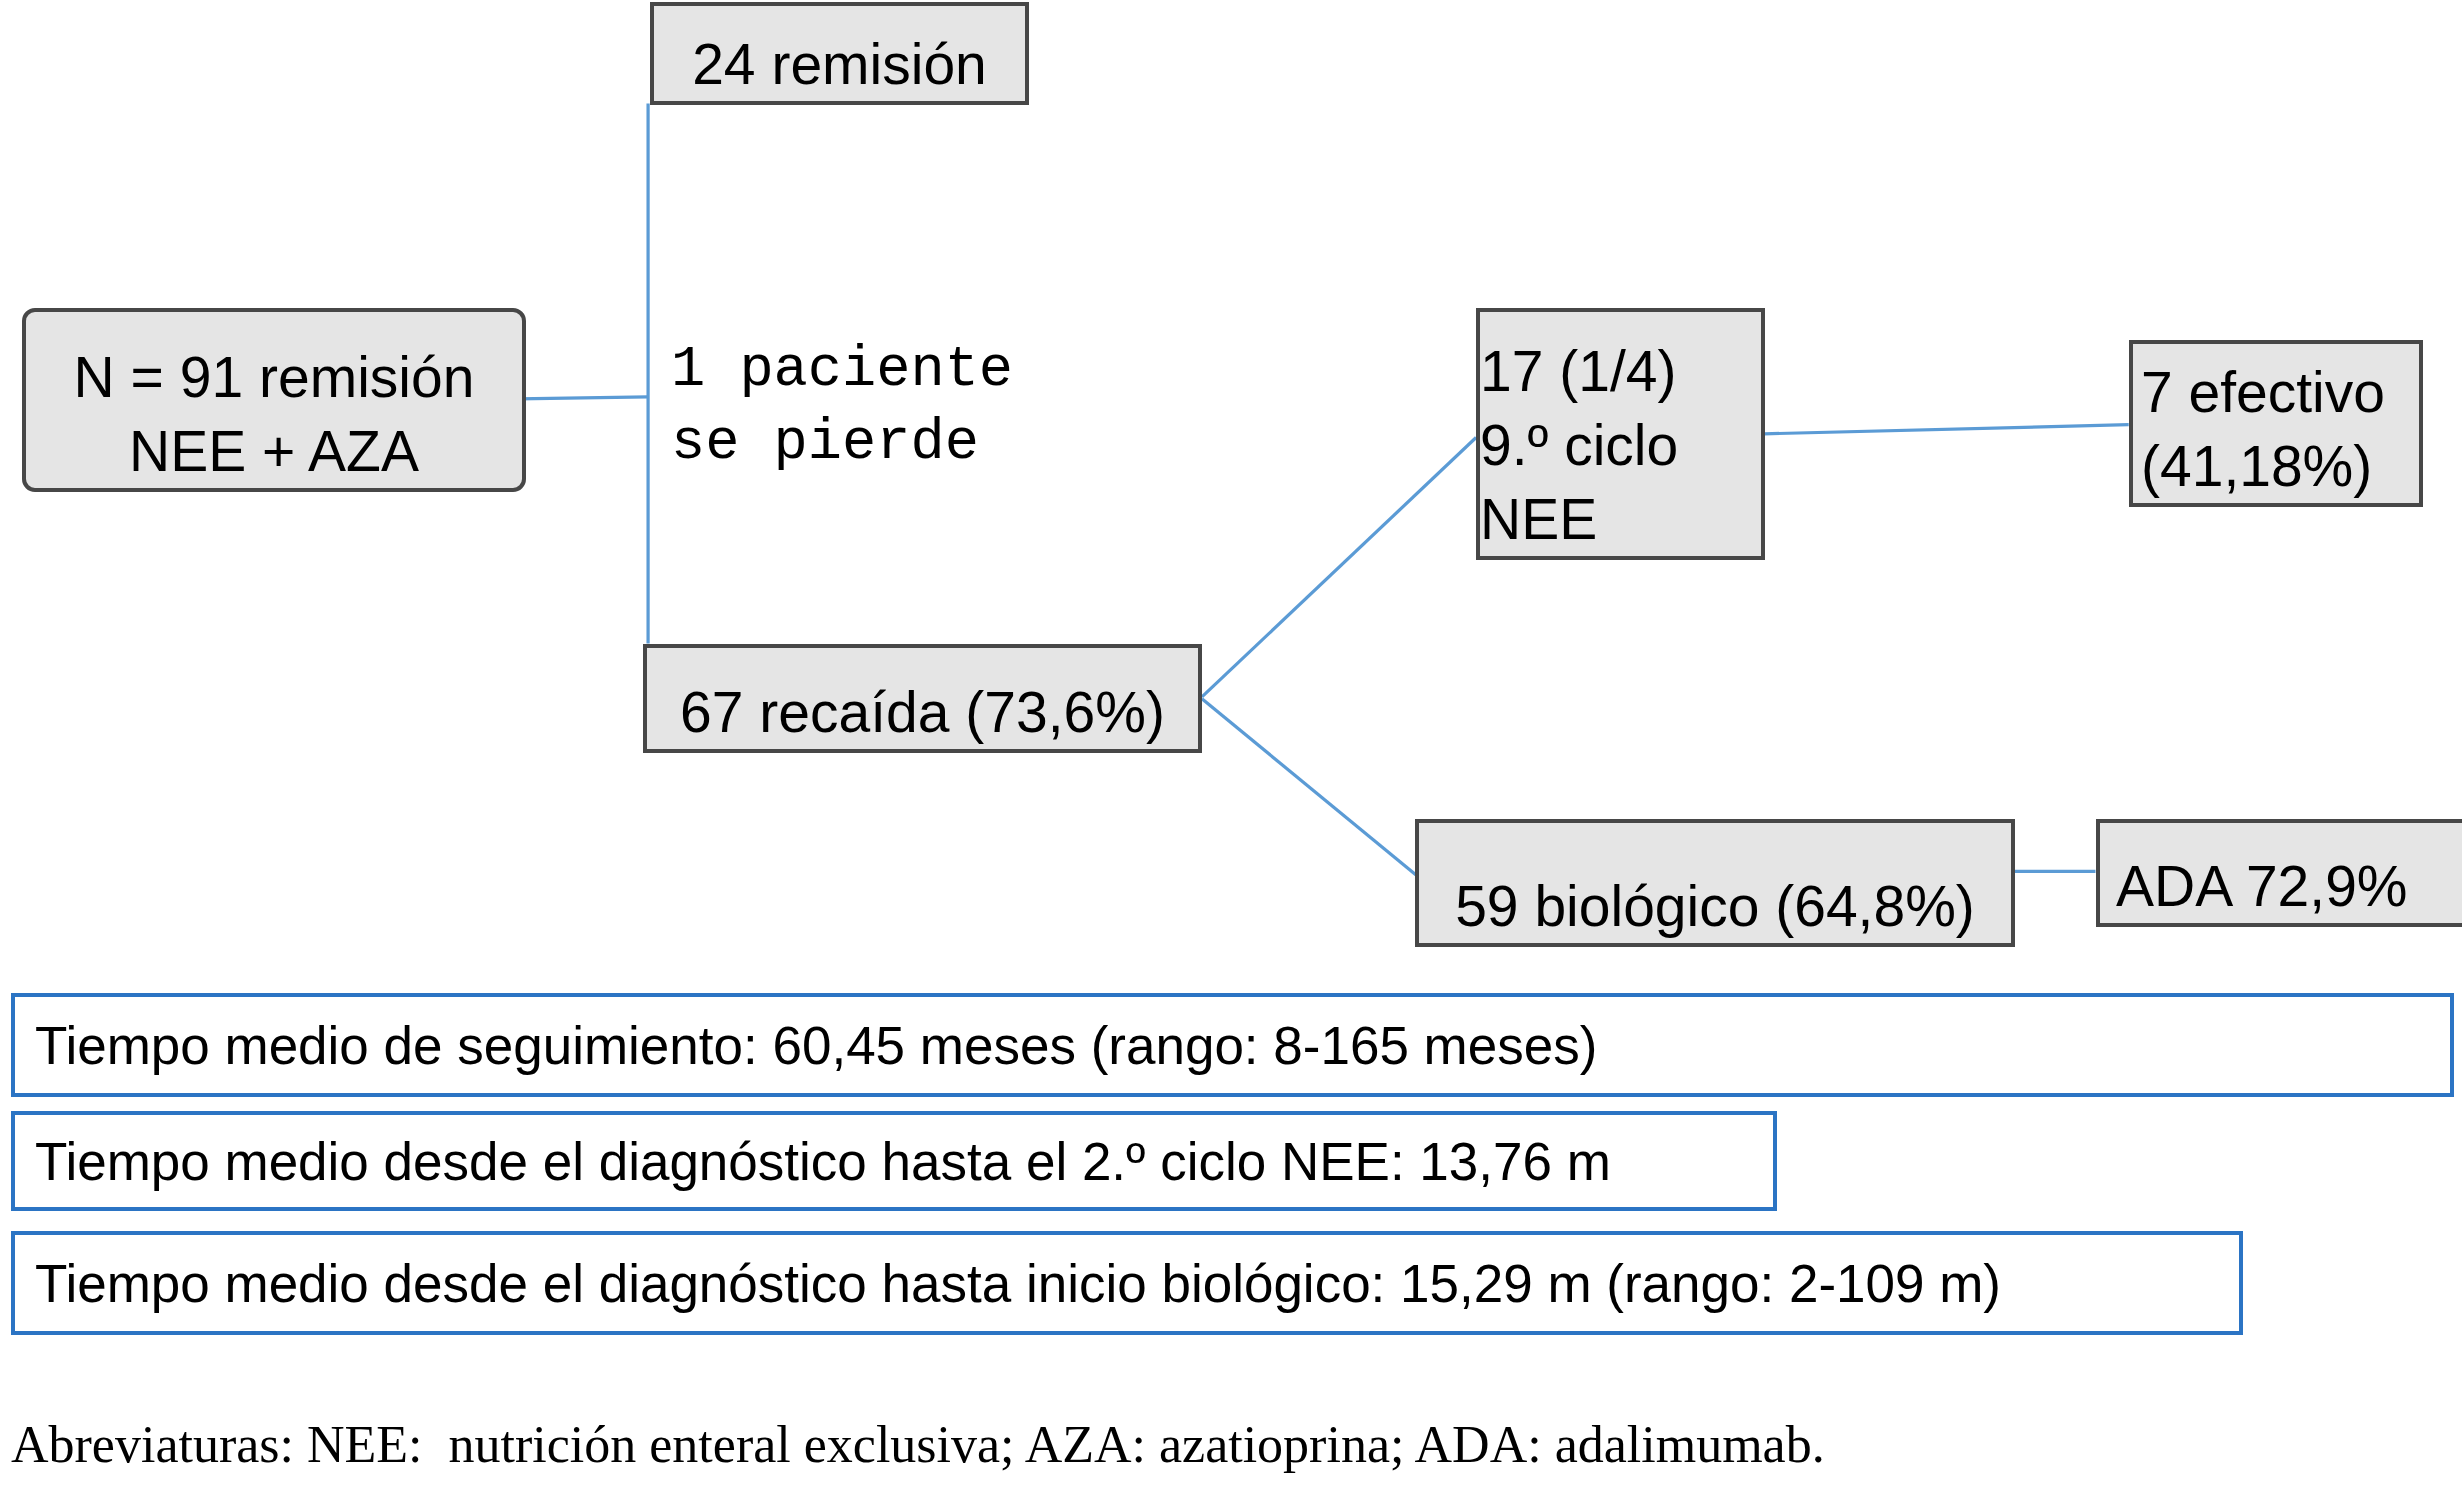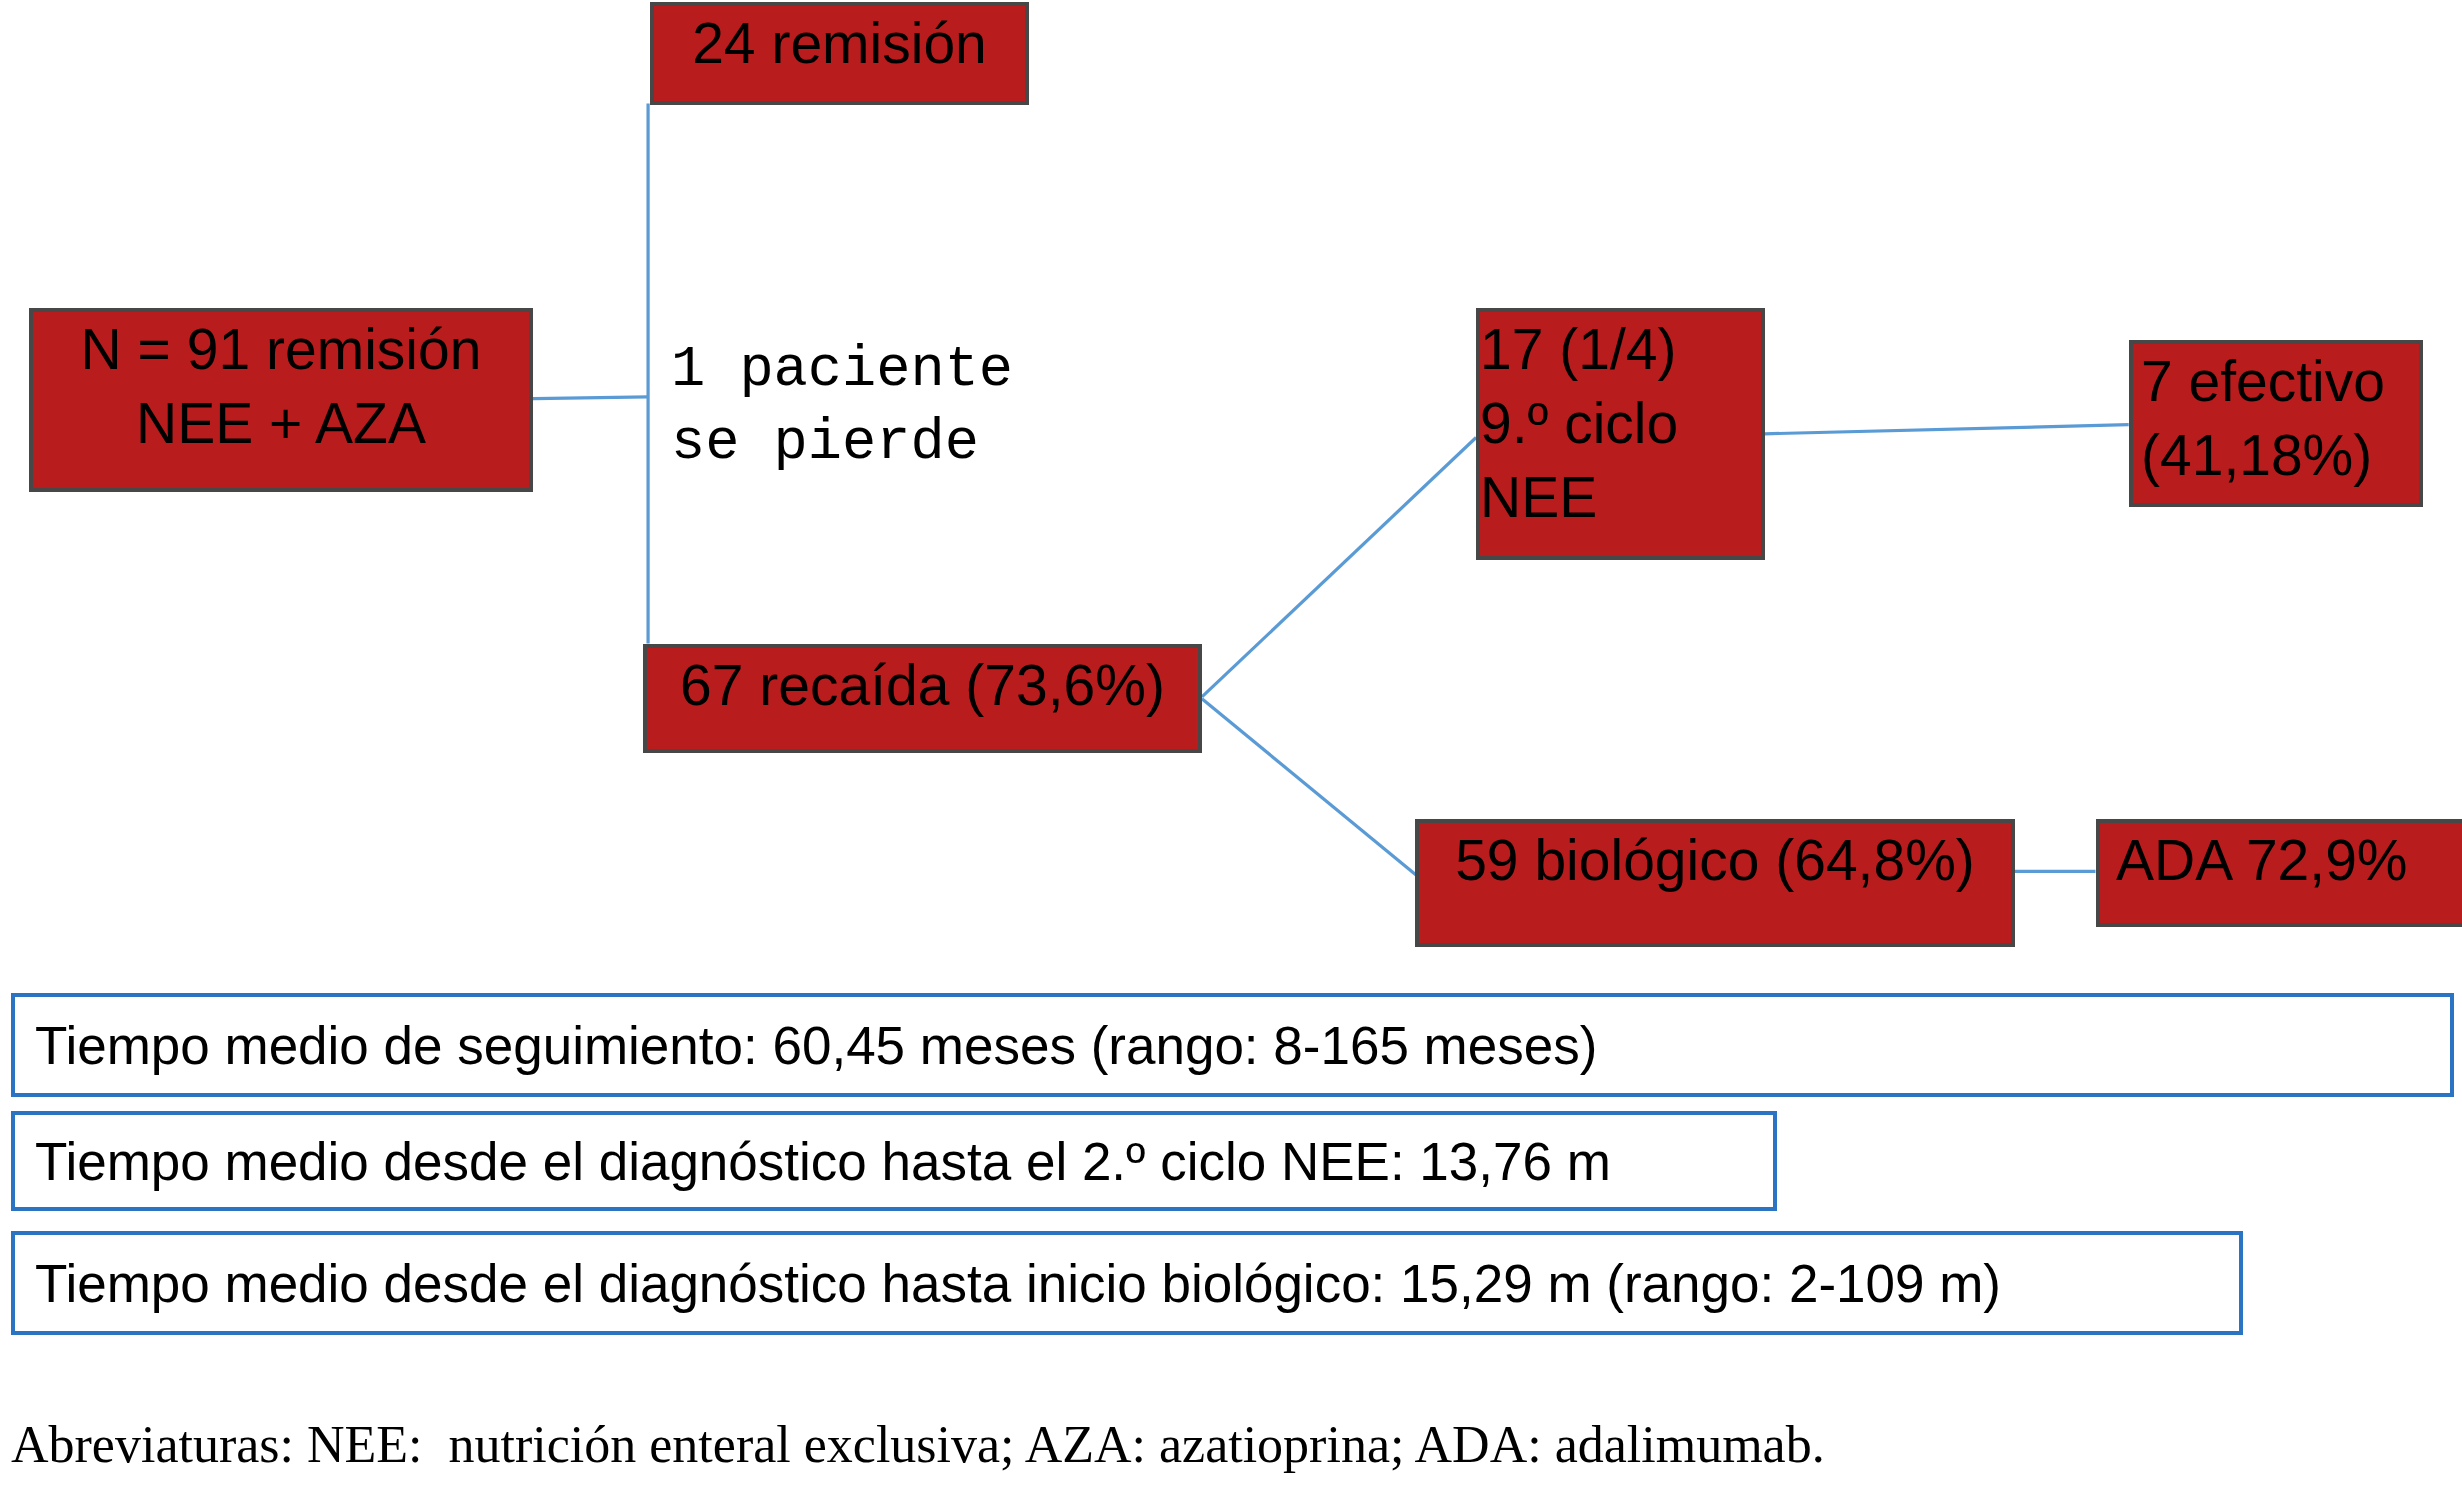--- a/index.html
+++ b/index.html
@@ -19,25 +19,25 @@
     overflow:hidden;
   }
   .connectors{
     position:absolute;
     left:0;top:0;
     width:2462px;height:1488px;
   }
   .node{
     position:absolute;
     box-sizing:border-box;
-    background:#b91c1c;
+    background:#e5e5e5;
     border:4.6px solid var(--node_border);
     display:flex;
     flex-direction:column;
-    justify-content:flex-start;
+    justify-content:flex-end;
     align-items:center;
     font-size:57px;
     line-height:1.3;
     white-space:nowrap;
   }
   .node.left-align{
     align-items:flex-start;
   }
   .free-label{
     position:absolute;
@@ -75,21 +75,21 @@
     <line x1="1302" y1="755" x2="1599" y2="474" stroke="var(--connector)" stroke-width="3.5"></line>
     <line x1="1302" y1="757" x2="1534" y2="948" stroke="var(--connector)" stroke-width="3.5"></line>
     <line x1="1911" y1="470" x2="2306" y2="460" stroke="var(--connector)" stroke-width="3.5"></line>
     <line x1="2182" y1="944" x2="2270" y2="944" stroke="var(--connector)" stroke-width="3.5"></line>
   </svg>
 
   <div class="node" style="left:650px;top:1.8px;width:379px;height:103px;">
     <span>24 remisión</span>
   </div>
 
-  <div class="node" style="left:29px;top:308px;width:504px;height:184px;">
+  <div class="node" style="left:22px;top:308px;width:504px;height:184px;border-radius:13px;">
     <span>N = 91 remisión</span>
     <span>NEE + AZA</span>
   </div>
 
   <div class="free-label" style="left:671px;top:334px;font-family:Liberation Mono, monospace;">
     <div>1 paciente</div>
     <div>se pierde</div>
   </div>
 
   <div class="node" style="left:643px;top:644px;width:559px;height:109px;">

